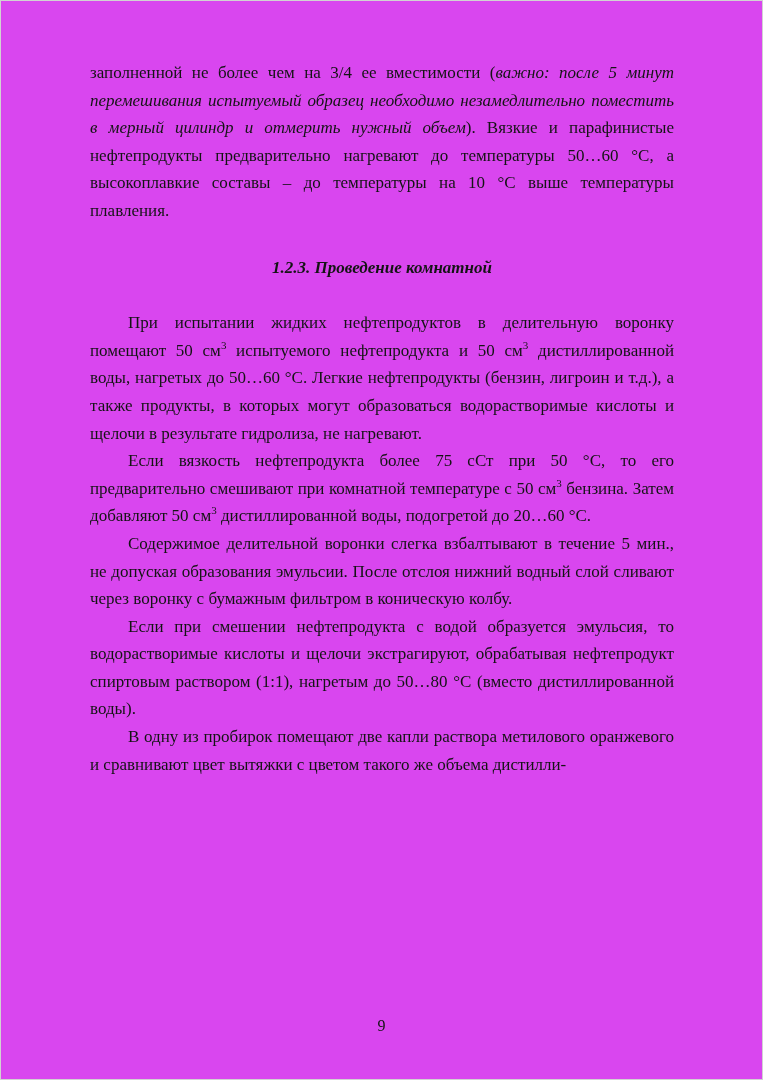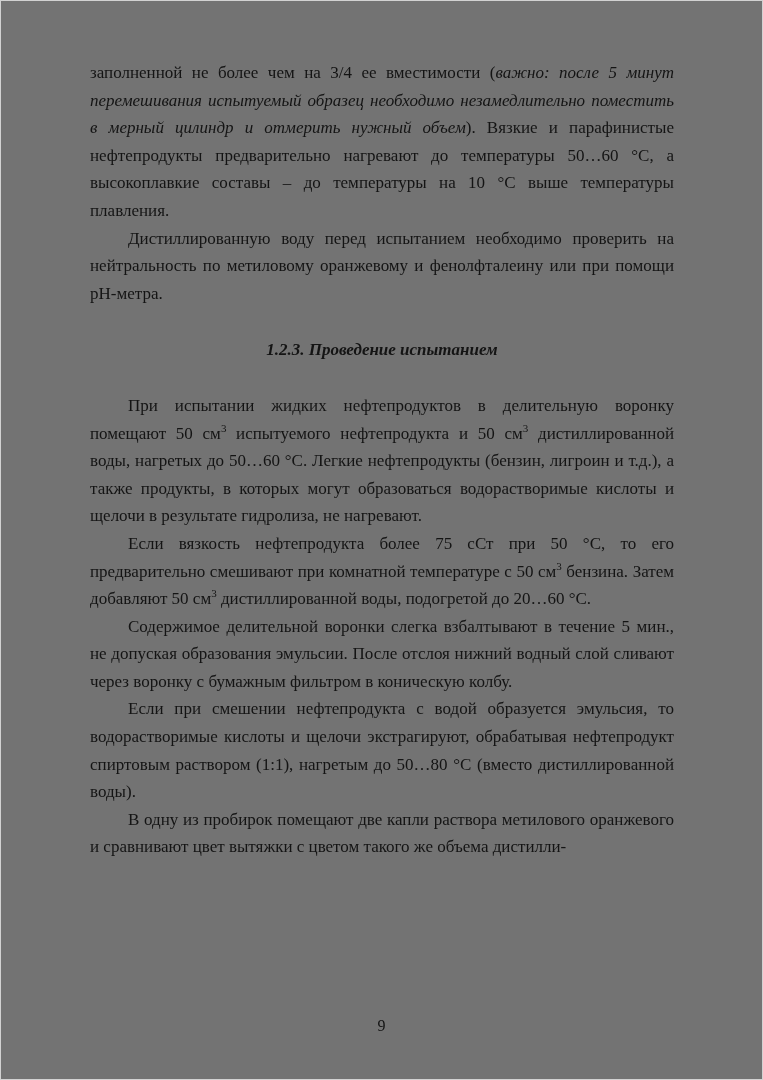--- a/index.html
+++ b/index.html
@@ -10,21 +10,21 @@
     width: 763px;
     height: 1080px;
     background: #f2f2f2;
     font-family: "Liberation Serif", serif;
     position: relative;
     overflow: hidden;
   }
   .page {
     position: absolute;
     inset: 0;
-    background: #737373;
+    background: #d946ef;
     border: 1px solid #d2d2d2;
     box-sizing: border-box;
   }
   .document-body {
     position: absolute;
     left: 89px;
     right: 88px;
     top: 58px;
     color: #141414;
     font-size: 17px;
@@ -66,22 +66,21 @@
     font-size: 16px;
     color: #141414;
   }
 </style>
 </head>
 <body>
 
 <div class="page">
   <div class="document-body">
       <p class="para"><span class="seg-normal">заполненной не более чем на 3/4 ее вместимости (</span><span class="seg-italic">важно: после 5 минут перемешивания испытуемый образец необходимо незамедлительно поместить в мерный цилиндр и отмерить нужный объем</span><span class="seg-normal">). Вязкие и парафинистые нефтепродукты предварительно нагревают до температуры 50…60 °С, а высокоплавкие составы – до температуры на 10 °С выше температуры плавления.</span></p>
-      <p class="para indent"><span class="seg-normal">Дистиллированную воду перед испытанием необходимо проверить на нейтральность по метиловому оранжевому и фенолфталеину или при помощи рН-метра.</span></p>
-      <h2 class="section-heading">1.2.3. Проведение испытанием</h2>
+      <h2 class="section-heading">1.2.3. Проведение комнатной</h2>
       <p class="para indent"><span class="seg-normal">При испытании жидких нефтепродуктов в делительную воронку помещают 50 см</span><span class="seg-sup">3</span><span class="seg-normal"> испытуемого нефтепродукта и 50 см</span><span class="seg-sup">3</span><span class="seg-normal"> дистиллированной воды, нагретых до 50…60 °С. Легкие нефтепродукты (бензин, лигроин и т.д.), а также продукты, в которых могут образоваться водорастворимые кислоты и щелочи в результате гидролиза, не нагревают.</span></p>
       <p class="para indent"><span class="seg-normal">Если вязкость нефтепродукта более 75 сСт при 50 °С, то его предварительно смешивают при комнатной температуре с 50 см</span><span class="seg-sup">3</span><span class="seg-normal"> бензина. Затем добавляют 50 см</span><span class="seg-sup">3</span><span class="seg-normal"> дистиллированной воды, подогретой до 20…60 °С.</span></p>
       <p class="para indent"><span class="seg-normal">Содержимое делительной воронки слегка взбалтывают в течение 5 мин., не допуская образования эмульсии. После отслоя нижний водный слой сливают через воронку с бумажным фильтром в коническую колбу.</span></p>
       <p class="para indent"><span class="seg-normal">Если при смешении нефтепродукта с водой образуется эмульсия, то водорастворимые кислоты и щелочи экстрагируют, обрабатывая нефтепродукт спиртовым раствором (1:1), нагретым до 50…80 °С (вместо дистиллированной воды).</span></p>
       <p class="para indent"><span class="seg-normal">В одну из пробирок помещают две капли раствора метилового оранжевого и сравнивают цвет вытяжки с цветом такого же объема дистилли-</span></p>
     </div>
   <div class="page-number">9</div>
 </div>
 
 </body></html>

